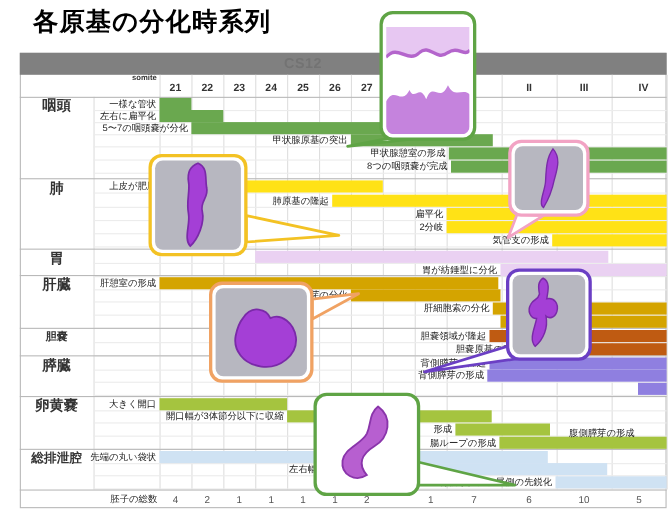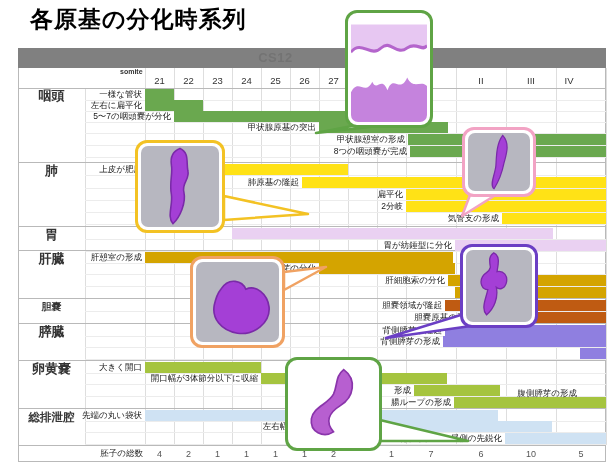--- a/index.html
+++ b/index.html
@@ -2,21 +2,21 @@
 <html><head>
 <meta charset="utf-8">
 <style>
   html,body{margin:0;padding:0;background:#ffffff;}
   body{font-family:"Liberation Sans","DejaVu Sans",sans-serif;}
   #stage{position:relative;width:610px;height:468px;background:#fff;overflow:hidden;}
   .abs{position:absolute;}
   #page-title{position:absolute;left:30px;top:4px;font-size:23px;font-weight:bold;color:#000;letter-spacing:1px;margin:0;}
   .rowlabel{font-size:8.5px;color:#1b1b1b;text-align:right;white-space:nowrap;line-height:11px;}
   .organ{font-weight:bold;color:#333;text-align:center;}
-  .colnum{font-weight:normal;color:#333;font-size:9.5px;text-align:center;line-height:11px;}
+  .colnum{font-weight:bold;color:#333;font-size:9.5px;text-align:center;line-height:11px;}
   .count{color:#555;font-size:9px;text-align:center;line-height:12px;}
   .csline{color:#737373;font-weight:bold;font-size:13px;text-align:center;line-height:20px;letter-spacing:.5px;}
   .callout{background:#fff;border-radius:12px;box-sizing:border-box;padding:3px;}
   .callout .inner{width:100%;height:100%;border-radius:7px;overflow:hidden;}
 </style>
 </head>
 <body>
 
 <div id="stage">
   <h1 id="page-title">各原基の分化時系列</h1>
@@ -42,21 +42,21 @@
       <div class="abs" style="left: 120px; top: 68px; width: 40px; font-size: 7px; color: rgb(51, 51, 51); font-weight: bold; z-index: 2;">somite</div>
       <div class="abs colnum" style="left: 145px; top: 75px; width: 29px; z-index: 2;">21</div>
       <div class="abs colnum" style="left: 174px; top: 75px; width: 29px; z-index: 2;">22</div>
       <div class="abs colnum" style="left: 203px; top: 75px; width: 29px; z-index: 2;">23</div>
       <div class="abs colnum" style="left: 232px; top: 75px; width: 29px; z-index: 2;">24</div>
       <div class="abs colnum" style="left: 261px; top: 75px; width: 29px; z-index: 2;">25</div>
       <div class="abs colnum" style="left: 290px; top: 75px; width: 29px; z-index: 2;">26</div>
       <div class="abs colnum" style="left: 319px; top: 75px; width: 29px; z-index: 2;">27</div>
       <div class="abs colnum" style="left: 456px; top: 75px; width: 50px; z-index: 2;">II</div>
       <div class="abs colnum" style="left: 506px; top: 75px; width: 50px; z-index: 2;">III</div>
-      <div class="abs colnum" style="left: 544px; top: 75px; width: 50px; z-index: 2;">IV</div>
+      <div class="abs colnum" style="left: 560px; top: 75px; width: 50px; z-index: 2;">IV</div>
       <div class="abs" style="left: 85px; top: 100px; width: 521px; height: 1px; background: rgb(236, 236, 236); z-index: 1;"></div>
       <div class="abs" style="left: 85px; top: 111px; width: 521px; height: 1px; background: rgb(236, 236, 236); z-index: 1;"></div>
       <div class="abs" style="left: 85px; top: 122px; width: 521px; height: 1px; background: rgb(236, 236, 236); z-index: 1;"></div>
       <div class="abs" style="left: 85px; top: 133px; width: 521px; height: 1px; background: rgb(236, 236, 236); z-index: 1;"></div>
       <div class="abs" style="left: 85px; top: 145px; width: 521px; height: 1px; background: rgb(236, 236, 236); z-index: 1;"></div>
       <div class="abs" style="left: 85px; top: 157px; width: 521px; height: 1px; background: rgb(236, 236, 236); z-index: 1;"></div>
       <div class="abs" style="left: 85px; top: 175px; width: 521px; height: 1px; background: rgb(236, 236, 236); z-index: 1;"></div>
       <div class="abs" style="left: 85px; top: 188px; width: 521px; height: 1px; background: rgb(236, 236, 236); z-index: 1;"></div>
       <div class="abs" style="left: 85px; top: 200px; width: 521px; height: 1px; background: rgb(236, 236, 236); z-index: 1;"></div>
       <div class="abs" style="left: 85px; top: 212px; width: 521px; height: 1px; background: rgb(236, 236, 236); z-index: 1;"></div>

